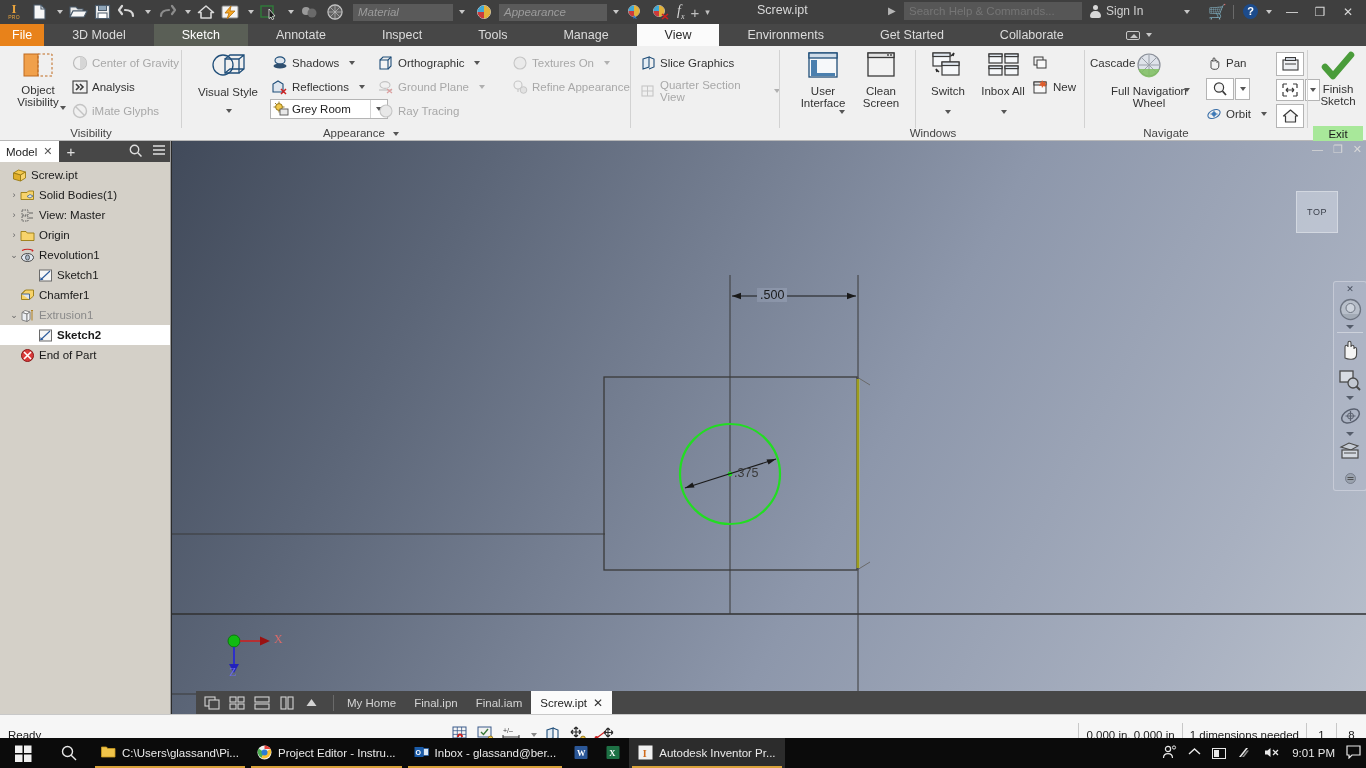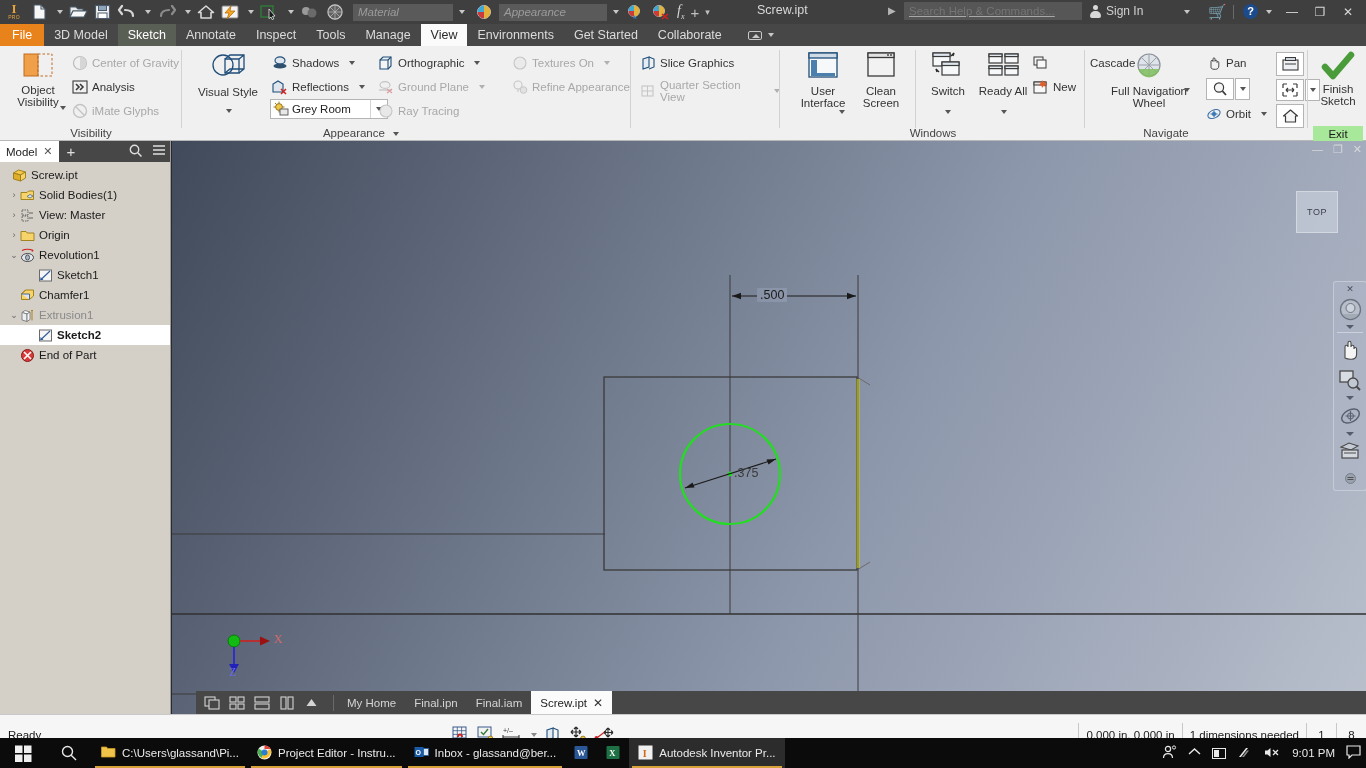--- a/index.html
+++ b/index.html
@@ -27,21 +27,21 @@
   .logo-pro { font-size:5px; letter-spacing:0.3px; line-height:6px; }
   .caret { width:0;height:0;border-left:3px solid transparent;border-right:3px solid transparent;border-top:4px solid #c8c8c8; margin-left:2px;}
   .caret-sm { width:0;height:0;border-left:3px solid transparent;border-right:3px solid transparent;border-top:4px solid #8a8a8a;}
   .tb-title {
     position:absolute; left:757px; top:3px; color:#d8d8d8; font-size:12.5px;
   }
   .tb-arrow { position:absolute; left:888px; top:5px; color:#b5b5b5; font-size:10px; }
   .search-box {
     position:absolute; left:904px; top:2px; width:178px; height:18px;
     background:#565656; color:#a8a8a8; font-size:11.5px; padding:2px 5px;
-    border:none; font-family:"Liberation Sans",sans-serif;text-decoration:underline;
+    border:none; font-family:"Liberation Sans",sans-serif;
   }
   .signin { position:absolute; left:1090px; top:4px; color:#d0d0d0; font-size:12px; display:flex; align-items:center; gap:5px;}
   .person-ic { width:11px;height:13px; position:relative;}
   .person-ic:before{content:'';position:absolute;left:3px;top:0;width:5px;height:5px;border-radius:50%;background:#d8d8d8;}
   .person-ic:after{content:'';position:absolute;left:0px;top:6px;width:11px;height:7px;border-radius:5px 5px 2px 2px;background:#d8d8d8;}
   .signin-caret{position:absolute;left:1182px;top:10px;}
   .cart-ic{position:absolute;left:1208px;top:4px;color:#2b5a9b;font-size:15px;line-height:15px;}
   .vdiv-tb{position:absolute;left:1233px;top:5px;width:1px;height:14px;background:#6a6a6a;}
   .help-ic{position:absolute;left:1243px;top:4px;width:15px;height:15px;border-radius:50%;background:#1c4b8b;color:#fff;font-size:11px;text-align:center;line-height:15px;font-weight:bold;}
   .help-caret{position:absolute;left:1264px;top:10px;}
@@ -52,21 +52,21 @@
   .hatch {
     position:absolute; top:0; left:640px; width:726px; height:24px;
     background:repeating-linear-gradient(135deg,#3f3f3f 0px,#3f3f3f 4px,#484848 4px,#484848 8px);
   }
 
   
   .ribtabs {
     position:absolute; top:24px; left:0; width:1366px; height:22px;
     background:#474747; display:flex; align-items:stretch; font-size:12.5px;
   }
-  .rt { padding:0 10px; display:flex;align-items:center; color:#dcdcdc; height:22px; }
+  .rt { padding:0 28px; display:flex;align-items:center; color:#dcdcdc; height:22px; }
   .rt.file { background:#e8821a; color:#fff; padding:0 12px; }
   .rt.sel-soft { background:#5a5f56; color:#fff; }
   .rt.active { background:#fbfbfb; color:#2b2b2b; }
   .rt-mini { margin-left:6px; display:flex;align-items:center;gap:4px; }
   .mini-box{width:14px;height:9px;border:1px solid #c8c8c8;border-radius:2px;position:relative;}
   .mini-box:after{content:'';position:absolute;left:3px;top:2px;border-left:4px solid transparent;border-right:4px solid transparent;border-bottom:4px solid #c8c8c8;}
 
   
   .ribbon {
     position:absolute; top:46px; left:0; width:1366px; height:95px;
@@ -537,21 +537,21 @@
         <svg width="38" height="34" viewBox="0 0 38 34">
             <rect x="5" y="3" width="13" height="9" fill="#f6f8fa" stroke="#3a3a3a" stroke-width="1.2"></rect>
             <rect x="5" y="3" width="13" height="2.6" fill="#dfe6ee" stroke="#3a3a3a" stroke-width="1.2"></rect>
             <rect x="21" y="3" width="13" height="9" fill="#f6f8fa" stroke="#3a3a3a" stroke-width="1.2"></rect>
             <rect x="21" y="3" width="13" height="2.6" fill="#dfe6ee" stroke="#3a3a3a" stroke-width="1.2"></rect>
             <rect x="5" y="15" width="13" height="9" fill="#f6f8fa" stroke="#3a3a3a" stroke-width="1.2"></rect>
             <rect x="5" y="15" width="13" height="2.6" fill="#dfe6ee" stroke="#3a3a3a" stroke-width="1.2"></rect>
             <rect x="21" y="15" width="13" height="9" fill="#f6f8fa" stroke="#3a3a3a" stroke-width="1.2"></rect>
             <rect x="21" y="15" width="13" height="2.6" fill="#dfe6ee" stroke="#3a3a3a" stroke-width="1.2"></rect>
           </svg>
-        <div class="big-lbl">Ready All</div>
+        <div class="big-lbl">Inbox All</div>
       </div>
       <div style="position:absolute;left:220px;top:64px;" class="drop-t"></div>
 
       <div class="row-item" style="left:252px;top:9px;gap:41px;">
         <span class="ri-ic">
           <svg width="16" height="16">
               <rect x="1" y="2" width="9" height="8" fill="#f2f2f2" stroke="#3a3a3a" stroke-width="1"></rect>
               <rect x="4" y="5" width="9" height="8" fill="#f8f8f8" stroke="#3a3a3a" stroke-width="1"></rect>
             </svg>
         </span>

